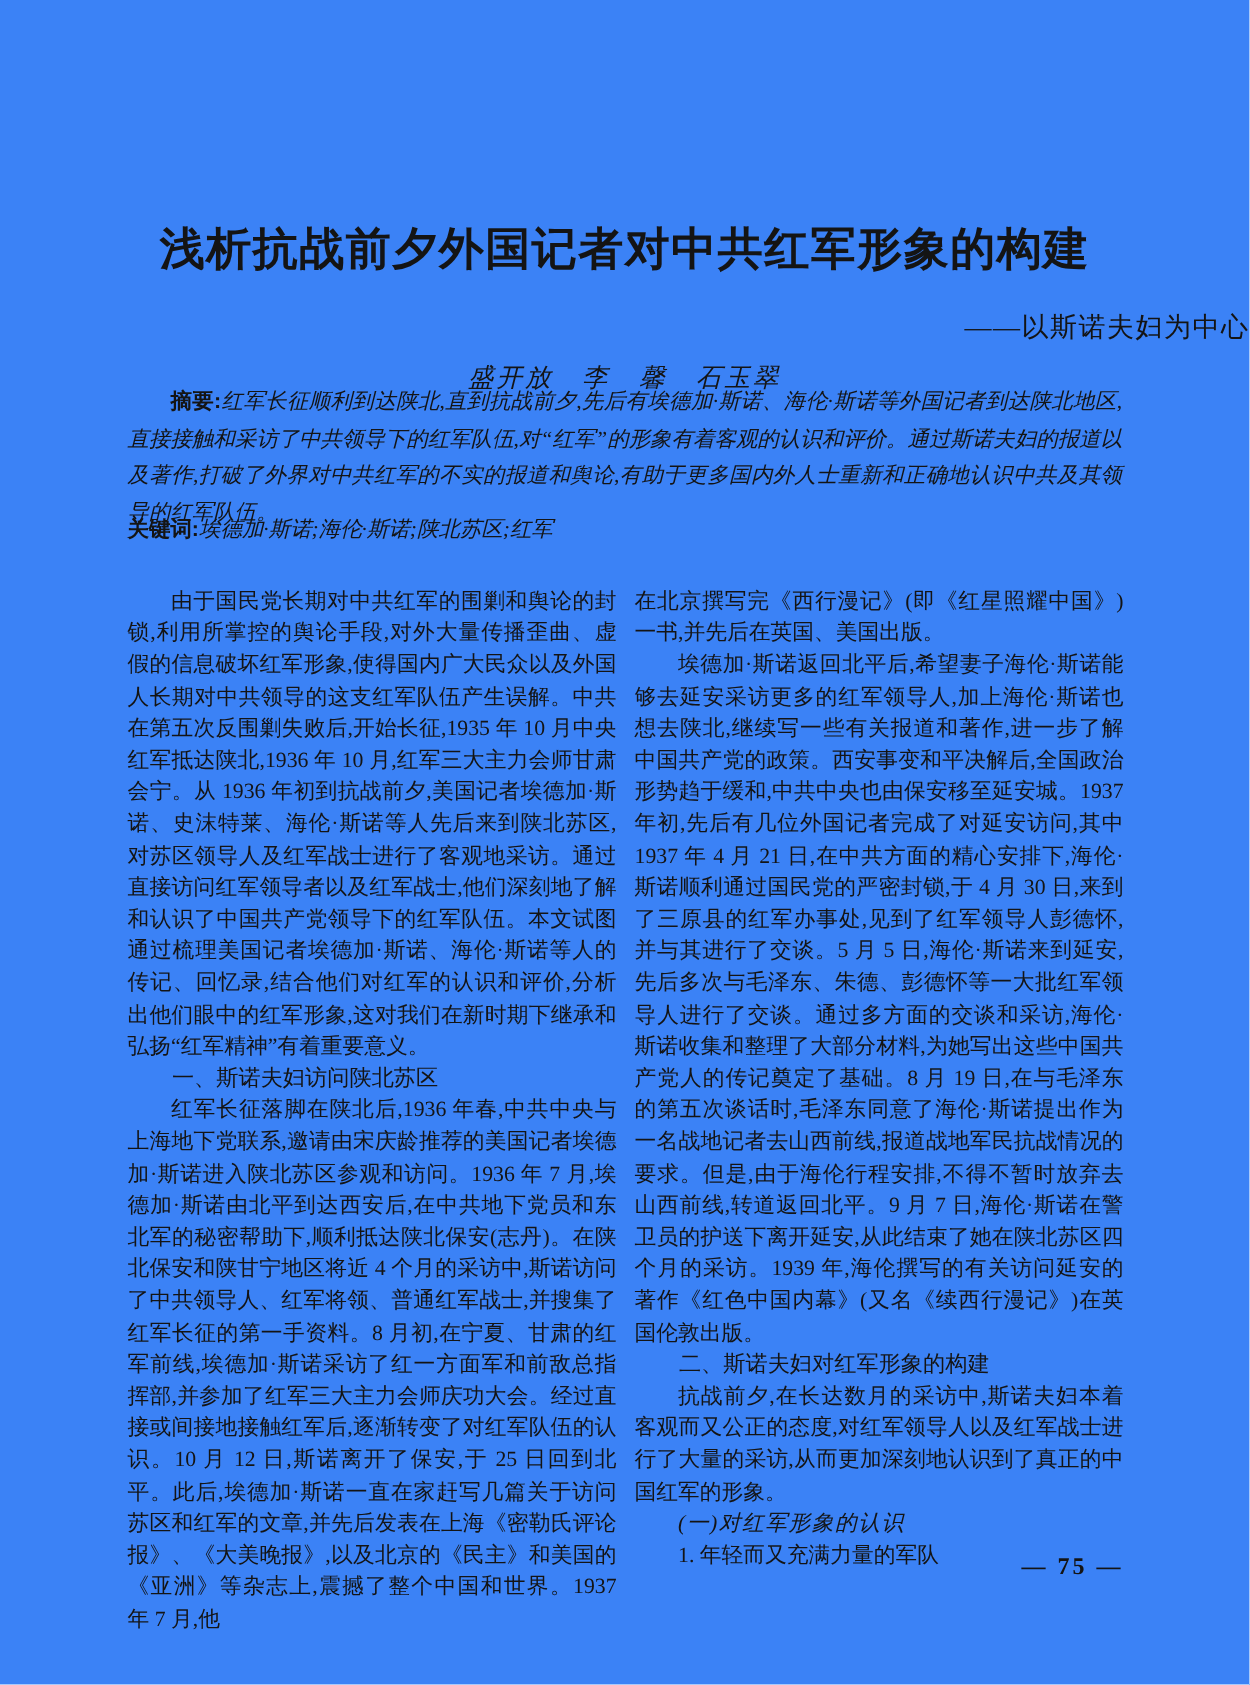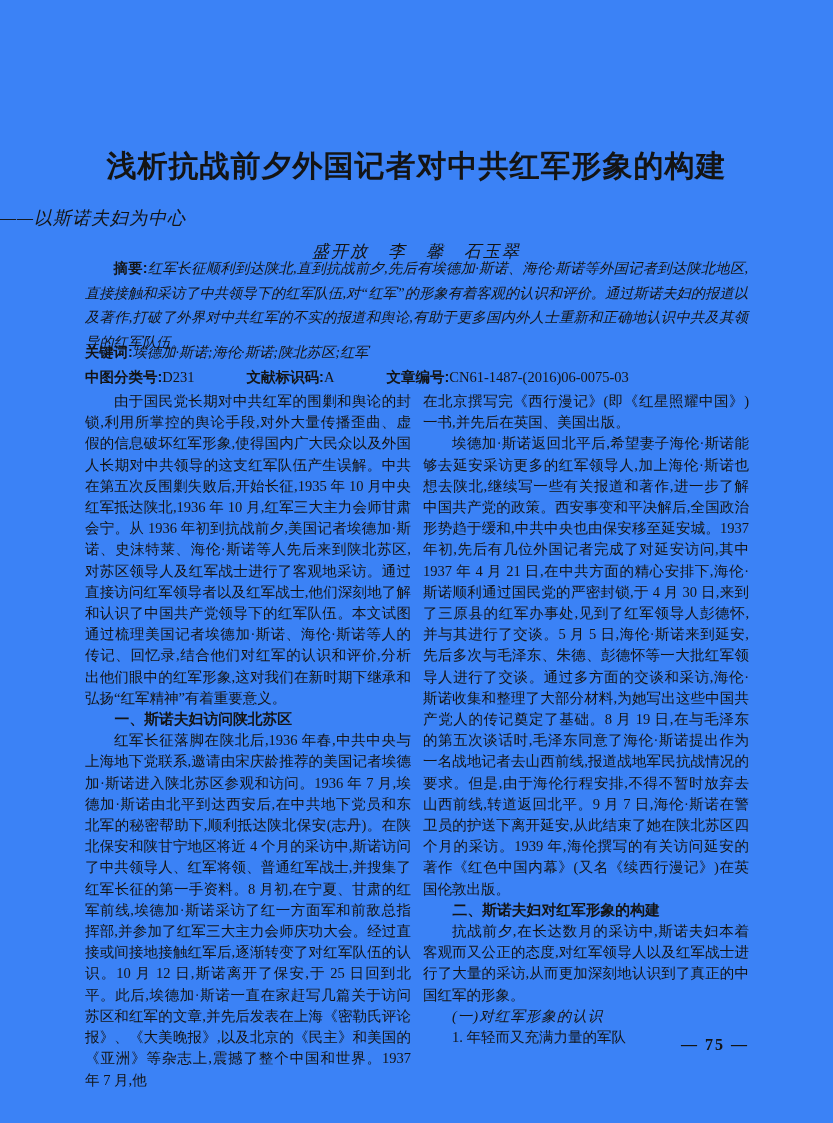--- a/index.html
+++ b/index.html
@@ -6,21 +6,21 @@
   .page {
     position:relative; width:833px; height:1123px; background:#3b82f6;
     color:#141414; font-family:"Liberation Serif", serif; overflow:hidden;
   }
   .title {
     position:absolute; top:146px; left:0; width:100%;
     text-align:center; font-size:30px; font-weight:bold; letter-spacing:1px;
   }
   .subtitle {
     position:absolute; top:206px; left:0; width:100%;
-    text-align:left; font-size:18px; font-style:italic; letter-spacing:1px;
+    text-align:right; font-size:18px; letter-spacing:1px;
   }
   .authors {
     position:absolute; top:240px; left:0; width:100%;
     text-align:center; font-size:17px; font-style:italic; letter-spacing:2px;
   }
   .frontmatter {
     position:absolute; left:85px; top:256px; width:663px;
     font-size:14.3px; line-height:24.5px;
   }
   .abstract { text-align:justify; text-indent:2em; font-style:italic; }
@@ -41,21 +41,21 @@
   .col {
     position:absolute; top:391px; width:326px;
     font-size:14.5px; line-height:21.2px;
   }
   .col-left { left:85px; }
   .col-right { left:423px; }
   .blk { text-align:justify; }
   .para { text-indent:2em; }
   .para-cont { text-indent:0; }
   .heading {
-    text-indent:2em; font-weight:bold;
+    text-indent:2em; font-weight:normal;
     font-family:"Liberation Sans", sans-serif; font-size:14.8px;
   }
   .sub-kai { text-indent:2em; font-style:italic; letter-spacing:1px; }
   .sub-num { text-indent:2em; }
   .pagenum {
     position:absolute; top:1036px; left:423px; width:326px;
     text-align:right; font-size:16px; font-weight:bold;
     letter-spacing:2px;
   }
 </style>
@@ -69,23 +69,20 @@
   <div class="subtitle">——以斯诺夫妇为中心</div>
 
   <div class="authors">盛开放　李　馨　石玉翠</div>
 
   <div class="frontmatter">
     <div class="abstract"><span class="lbl">摘要:</span><span>红军长征顺利到达陕北,直到抗战前夕,先后有埃德加·斯诺、海伦·斯诺等外国记者到达陕北地区,直接接触和采访了中共领导下的红军队伍,对“红军”的形象有着客观的认识和评价。通过斯诺夫妇的报道以及著作,打破了外界对中共红军的不实的报道和舆论,有助于更多国内外人士重新和正确地认识中共及其领导的红军队伍。</span></div>
   </div>
 
   <div class="keywords"><span class="lbl">关键词:</span><span>埃德加·斯诺;海伦·斯诺;陕北苏区;红军</span></div>
 
-  <div class="classrow">
-    <span class="seg1"><span class="lbl">中图分类号:</span><span>D231</span></span><span class="seg2"><span class="lbl">文献标识码:</span><span>A</span></span><span><span class="lbl">文章编号:</span><span>CN61-1487-(2016)06-0075-03</span></span>
-  </div>
 
   <div class="col col-left">
       <div class="blk para">由于国民党长期对中共红军的围剿和舆论的封锁,利用所掌控的舆论手段,对外大量传播歪曲、虚假的信息破坏红军形象,使得国内广大民众以及外国人长期对中共领导的这支红军队伍产生误解。中共在第五次反围剿失败后,开始长征,1935 年 10 月中央红军抵达陕北,1936 年 10 月,红军三大主力会师甘肃会宁。从 1936 年初到抗战前夕,美国记者埃德加·斯诺、史沫特莱、海伦·斯诺等人先后来到陕北苏区,对苏区领导人及红军战士进行了客观地采访。通过直接访问红军领导者以及红军战士,他们深刻地了解和认识了中国共产党领导下的红军队伍。本文试图通过梳理美国记者埃德加·斯诺、海伦·斯诺等人的传记、回忆录,结合他们对红军的认识和评价,分析出他们眼中的红军形象,这对我们在新时期下继承和弘扬“红军精神”有着重要意义。</div>
       <div class="blk heading">一、斯诺夫妇访问陕北苏区</div>
       <div class="blk para">红军长征落脚在陕北后,1936 年春,中共中央与上海地下党联系,邀请由宋庆龄推荐的美国记者埃德加·斯诺进入陕北苏区参观和访问。1936 年 7 月,埃德加·斯诺由北平到达西安后,在中共地下党员和东北军的秘密帮助下,顺利抵达陕北保安(志丹)。在陕北保安和陕甘宁地区将近 4 个月的采访中,斯诺访问了中共领导人、红军将领、普通红军战士,并搜集了红军长征的第一手资料。8 月初,在宁夏、甘肃的红军前线,埃德加·斯诺采访了红一方面军和前敌总指挥部,并参加了红军三大主力会师庆功大会。经过直接或间接地接触红军后,逐渐转变了对红军队伍的认识。10 月 12 日,斯诺离开了保安,于 25 日回到北平。此后,埃德加·斯诺一直在家赶写几篇关于访问苏区和红军的文章,并先后发表在上海《密勒氏评论报》、《大美晚报》,以及北京的《民主》和美国的《亚洲》等杂志上,震撼了整个中国和世界。1937 年 7 月,他</div>
     </div>
 
   <div class="col col-right">
       <div class="blk para-cont">在北京撰写完《西行漫记》(即《红星照耀中国》)一书,并先后在英国、美国出版。</div>
       <div class="blk para">埃德加·斯诺返回北平后,希望妻子海伦·斯诺能够去延安采访更多的红军领导人,加上海伦·斯诺也想去陕北,继续写一些有关报道和著作,进一步了解中国共产党的政策。西安事变和平决解后,全国政治形势趋于缓和,中共中央也由保安移至延安城。1937 年初,先后有几位外国记者完成了对延安访问,其中 1937 年 4 月 21 日,在中共方面的精心安排下,海伦·斯诺顺利通过国民党的严密封锁,于 4 月 30 日,来到了三原县的红军办事处,见到了红军领导人彭德怀,并与其进行了交谈。5 月 5 日,海伦·斯诺来到延安,先后多次与毛泽东、朱德、彭德怀等一大批红军领导人进行了交谈。通过多方面的交谈和采访,海伦·斯诺收集和整理了大部分材料,为她写出这些中国共产党人的传记奠定了基础。8 月 19 日,在与毛泽东的第五次谈话时,毛泽东同意了海伦·斯诺提出作为一名战地记者去山西前线,报道战地军民抗战情况的要求。但是,由于海伦行程安排,不得不暂时放弃去山西前线,转道返回北平。9 月 7 日,海伦·斯诺在警卫员的护送下离开延安,从此结束了她在陕北苏区四个月的采访。1939 年,海伦撰写的有关访问延安的著作《红色中国内幕》(又名《续西行漫记》)在英国伦敦出版。</div>

